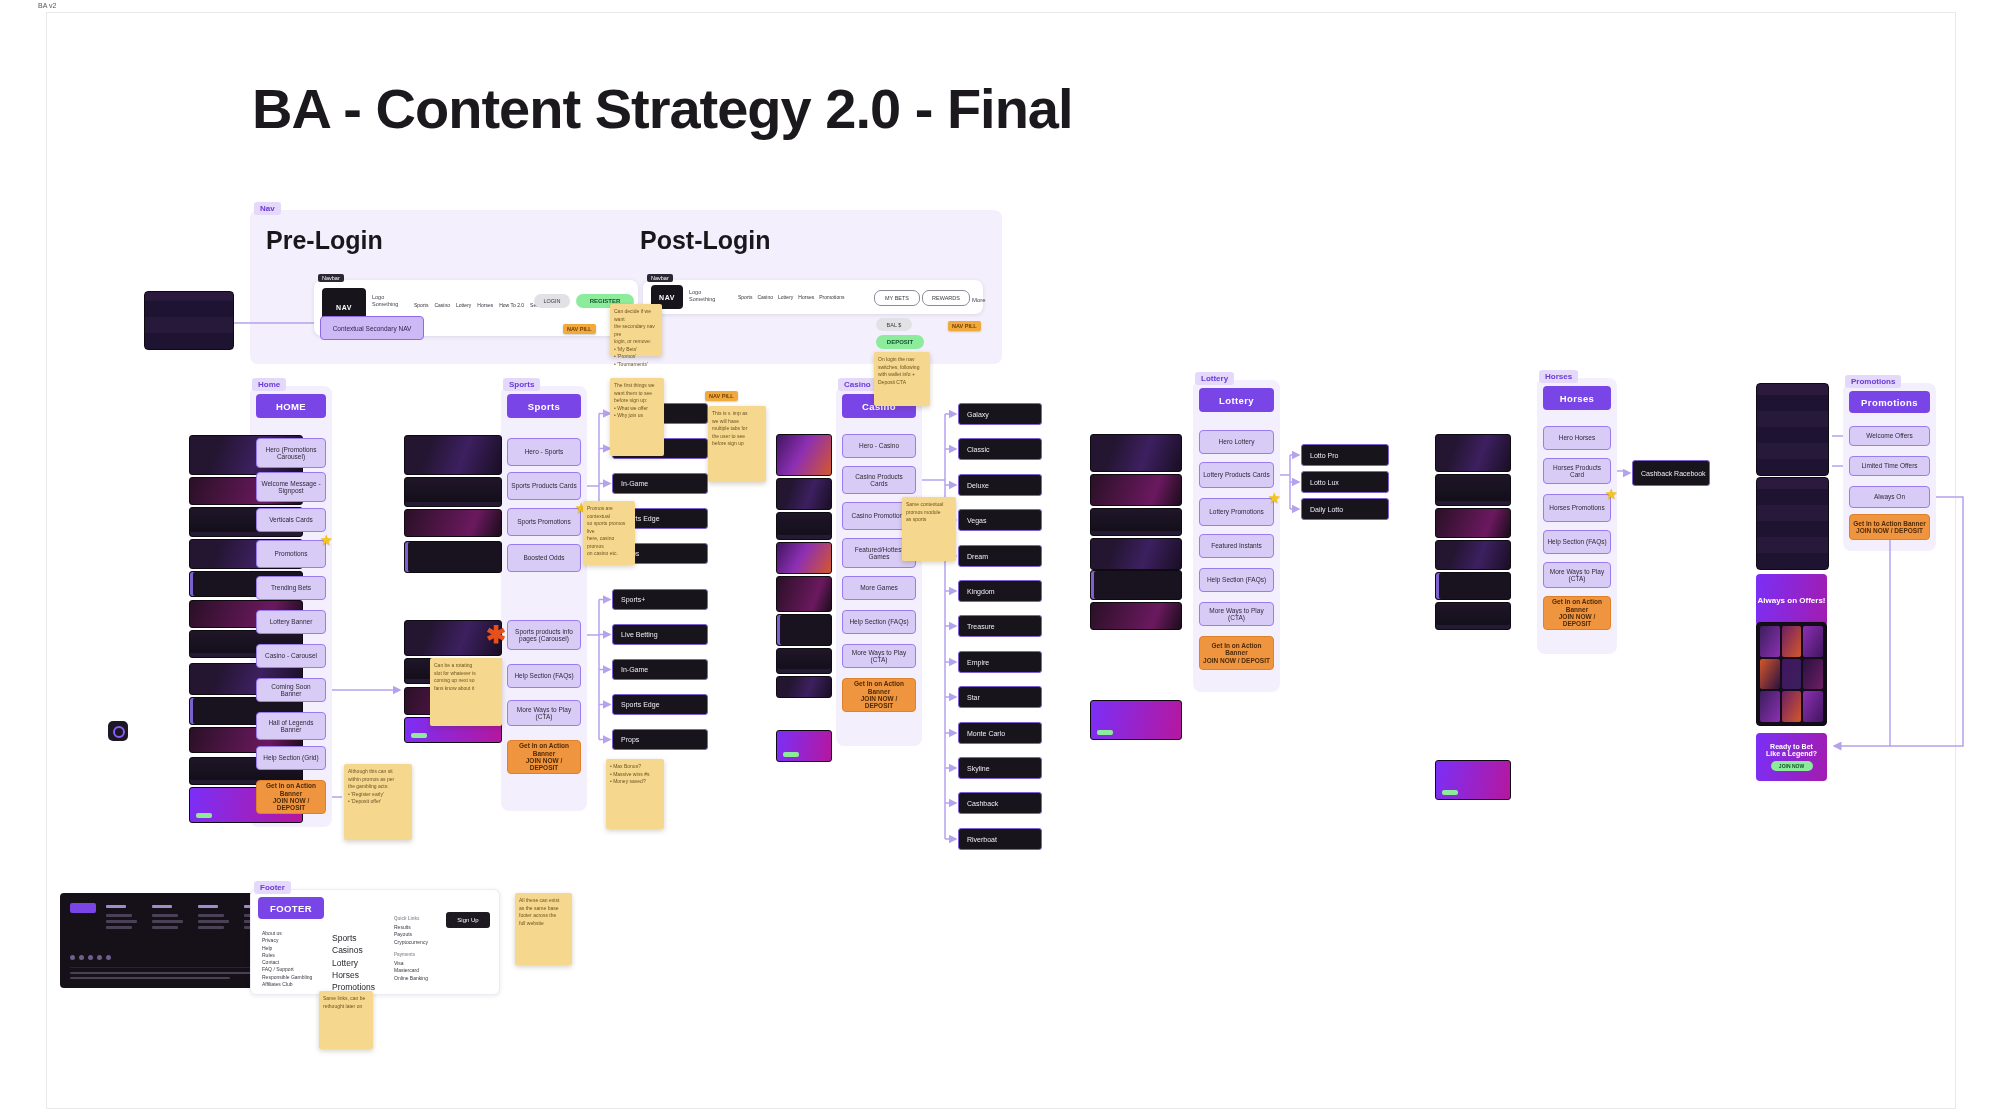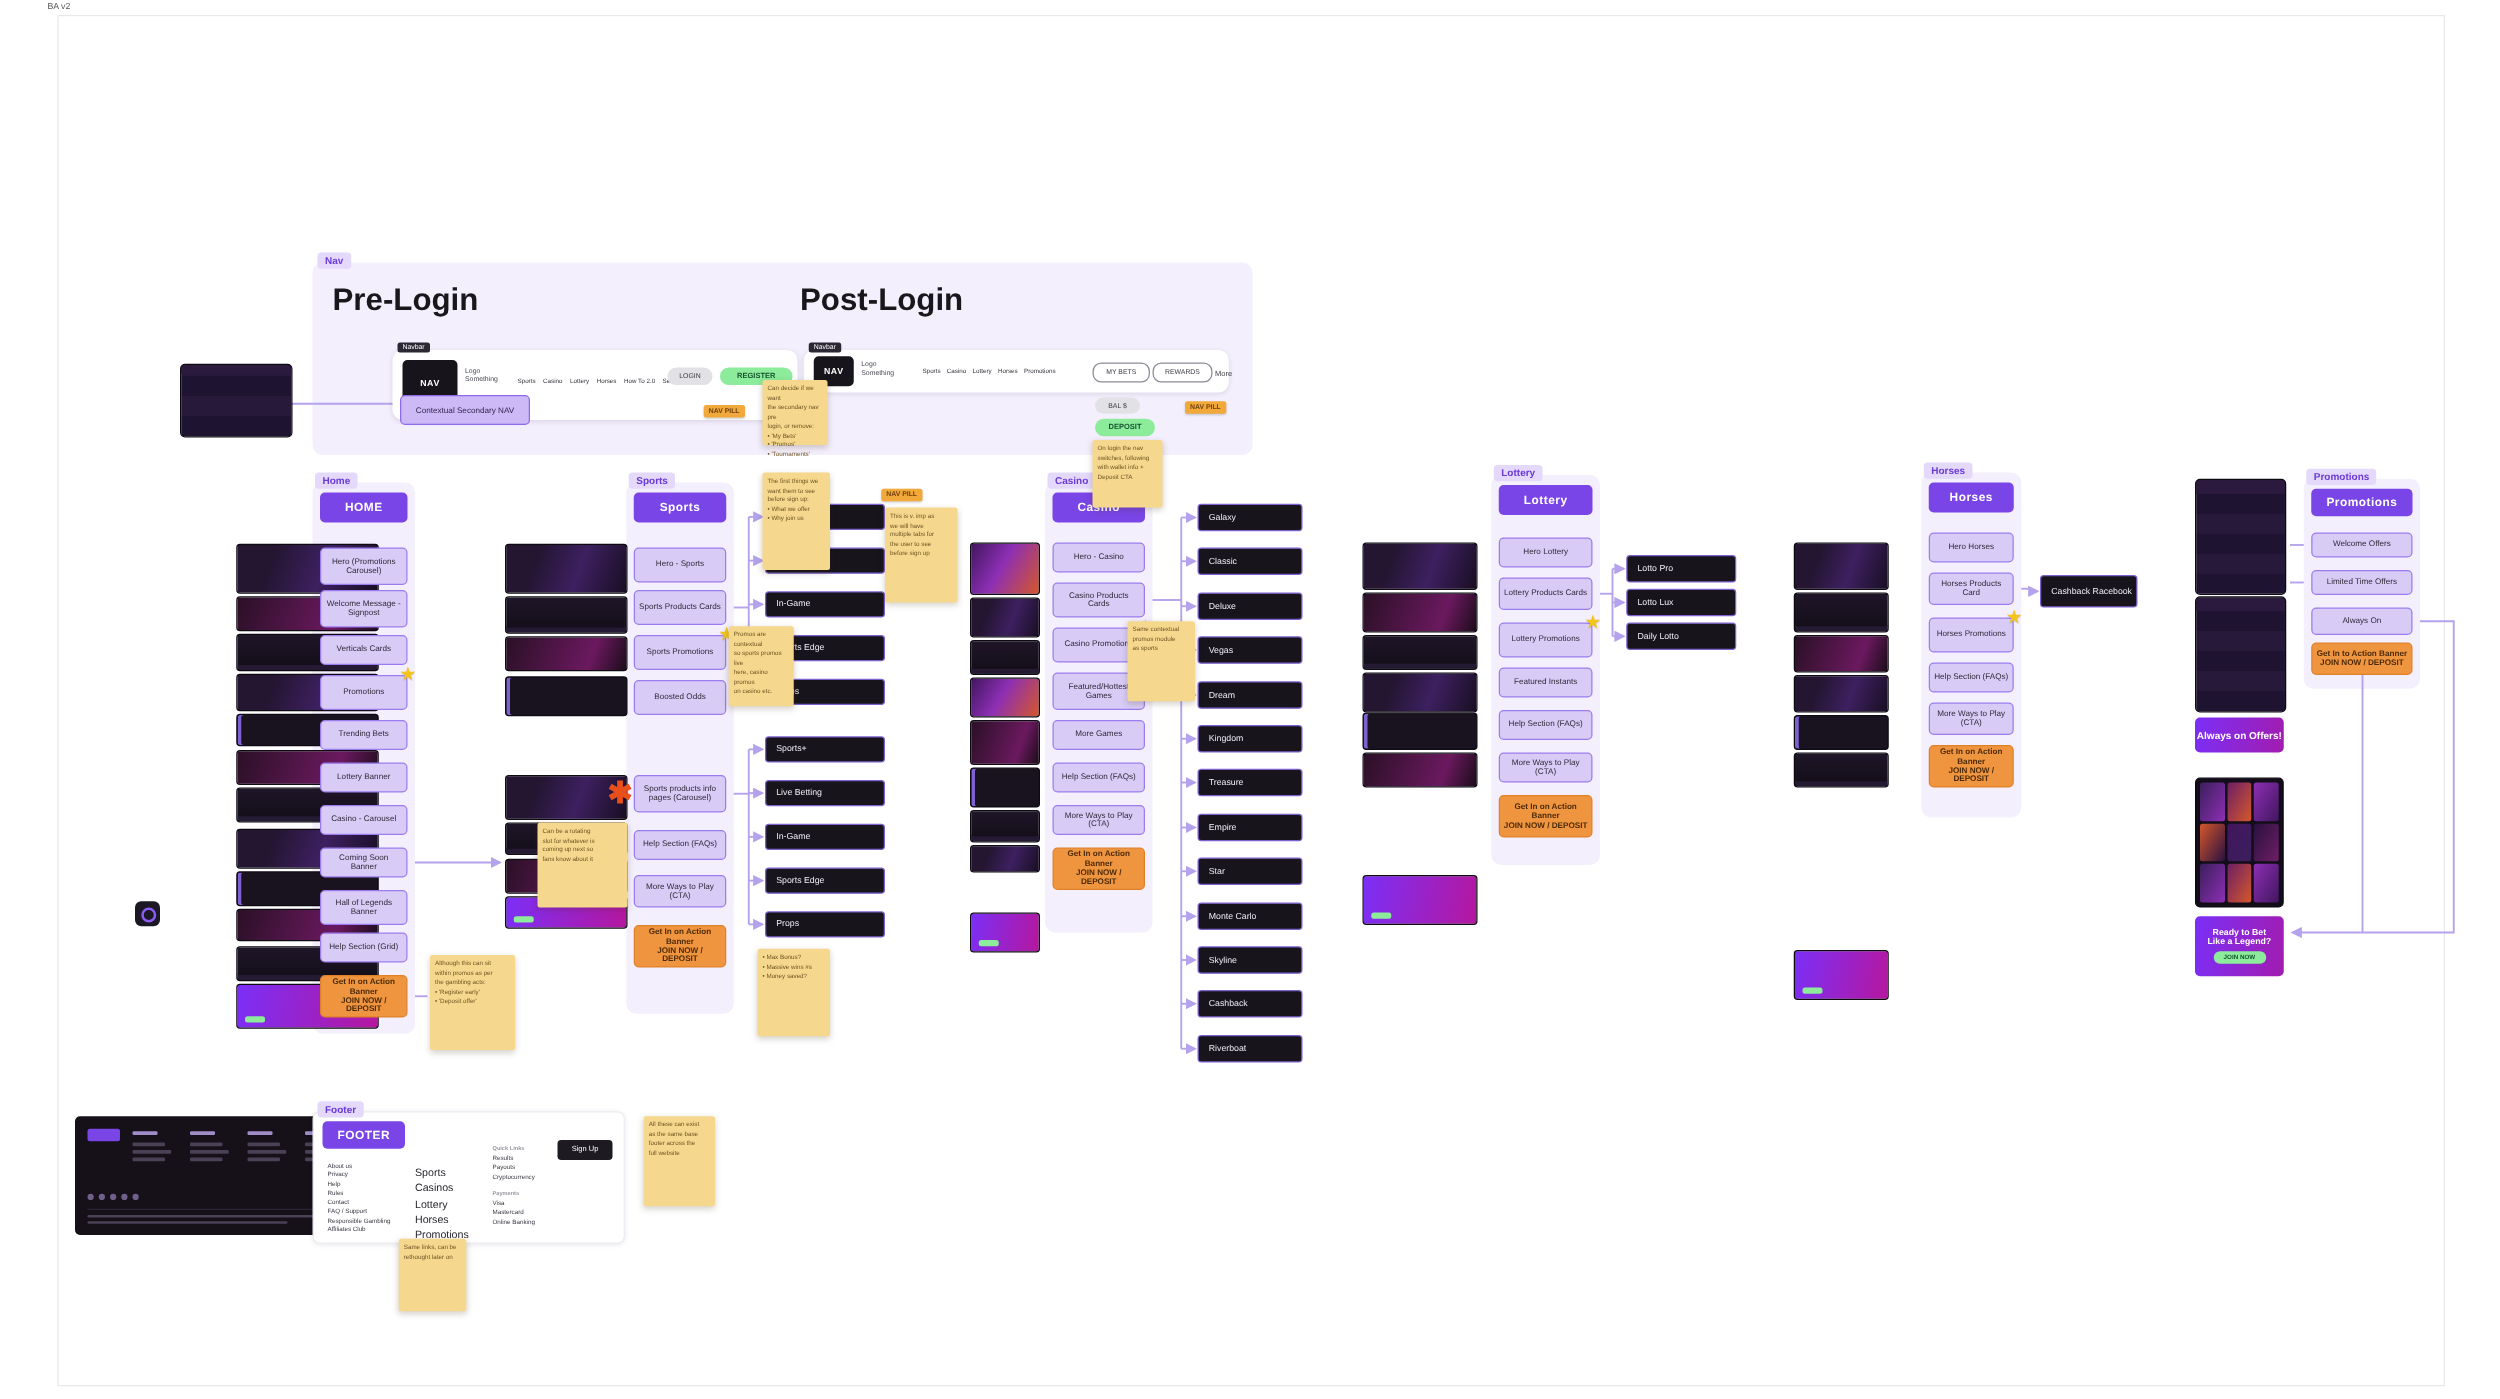--- a/index.html
+++ b/index.html
@@ -83,20 +83,21 @@
   svg.wires{position:absolute;left:0;top:0;z-index:2;pointer-events:none;}
   .greenbtn{position:absolute;background:var(--green,#8cec9c);border-radius:5px;color:#14532d;
             font-size:5px;font-weight:700;display:flex;align-items:center;justify-content:center;z-index:4;}
 </style>
 </head>
 <body>
 
 <div class="canvas">
   <div class="hairline"></div>
   <div class="corner">BA v2</div>
+  <h1 class="title">BA - Content Strategy 2.0 - Final</h1>
 
   <div class="frame" style="left:250px;top:210px;width:752px;height:154px;"></div>
   <div class="ftag" style="left:254px;top:202px;">Nav</div>
   <div class="heading" style="left:266px;top:226px;">Pre-Login</div>
   <div class="heading" style="left:640px;top:226px;">Post-Login</div>
 
   <div class="navcard" style="left:314px;top:280px;width:324px;height:56px;"></div>
   <div class="minitag" style="left:318px;top:274px;">Navbar</div>
   <div class="logo" style="left:322px;top:288px;width:44px;height:38px;">NAV</div>
   <div class="caption" style="left:372px;top:294px;white-space:pre-line;">Logo
@@ -420,21 +421,21 @@
 rethought later on</div>
     </div>
   <div id="tagsHost">
       <div class="otag" style="left: 563px; top: 324px;">NAV PILL</div>
       <div class="otag" style="left: 948px; top: 321px;">NAV PILL</div>
       <div class="otag" style="left: 705px; top: 391px;">NAV PILL</div>
     </div>
 
   <div class="mockphone" style="left:1756px;top:383px;width:71px;height:91px;"></div>
   <div class="mockphone" style="left:1756px;top:477px;width:71px;height:91px;"></div>
-  <div class="banner-purple" style="left:1756px;top:574px;width:71px;height:28px;font-size:8px;font-weight:700;">Always on Offers!</div>
+  <div class="banner-purple" style="left:1756px;top:574px;width:71px;height:52px;font-size:8px;font-weight:700;">Always on Offers!</div>
   <div class="collage" id="gameCollage" style="left:1756px;top:622px;width:71px;height:104px;">
       <div class="ct" style="background: linear-gradient(120deg, rgb(59, 31, 92), rgb(141, 47, 180));"></div>
       <div class="ct" style="background: linear-gradient(120deg, rgb(109, 31, 100), rgb(212, 87, 43));"></div>
       <div class="ct" style="background: linear-gradient(120deg, rgb(141, 47, 180), rgb(65, 22, 95));"></div>
       <div class="ct" style="background: linear-gradient(120deg, rgb(212, 87, 43), rgb(42, 16, 64));"></div>
       <div class="ct" style="background: linear-gradient(120deg, rgb(65, 22, 95), rgb(59, 31, 92));"></div>
       <div class="ct" style="background: linear-gradient(120deg, rgb(42, 16, 64), rgb(109, 31, 100));"></div>
       <div class="ct" style="background: linear-gradient(120deg, rgb(59, 31, 92), rgb(141, 47, 180));"></div>
       <div class="ct" style="background: linear-gradient(120deg, rgb(109, 31, 100), rgb(212, 87, 43));"></div>
       <div class="ct" style="background: linear-gradient(120deg, rgb(141, 47, 180), rgb(65, 22, 95));"></div>

